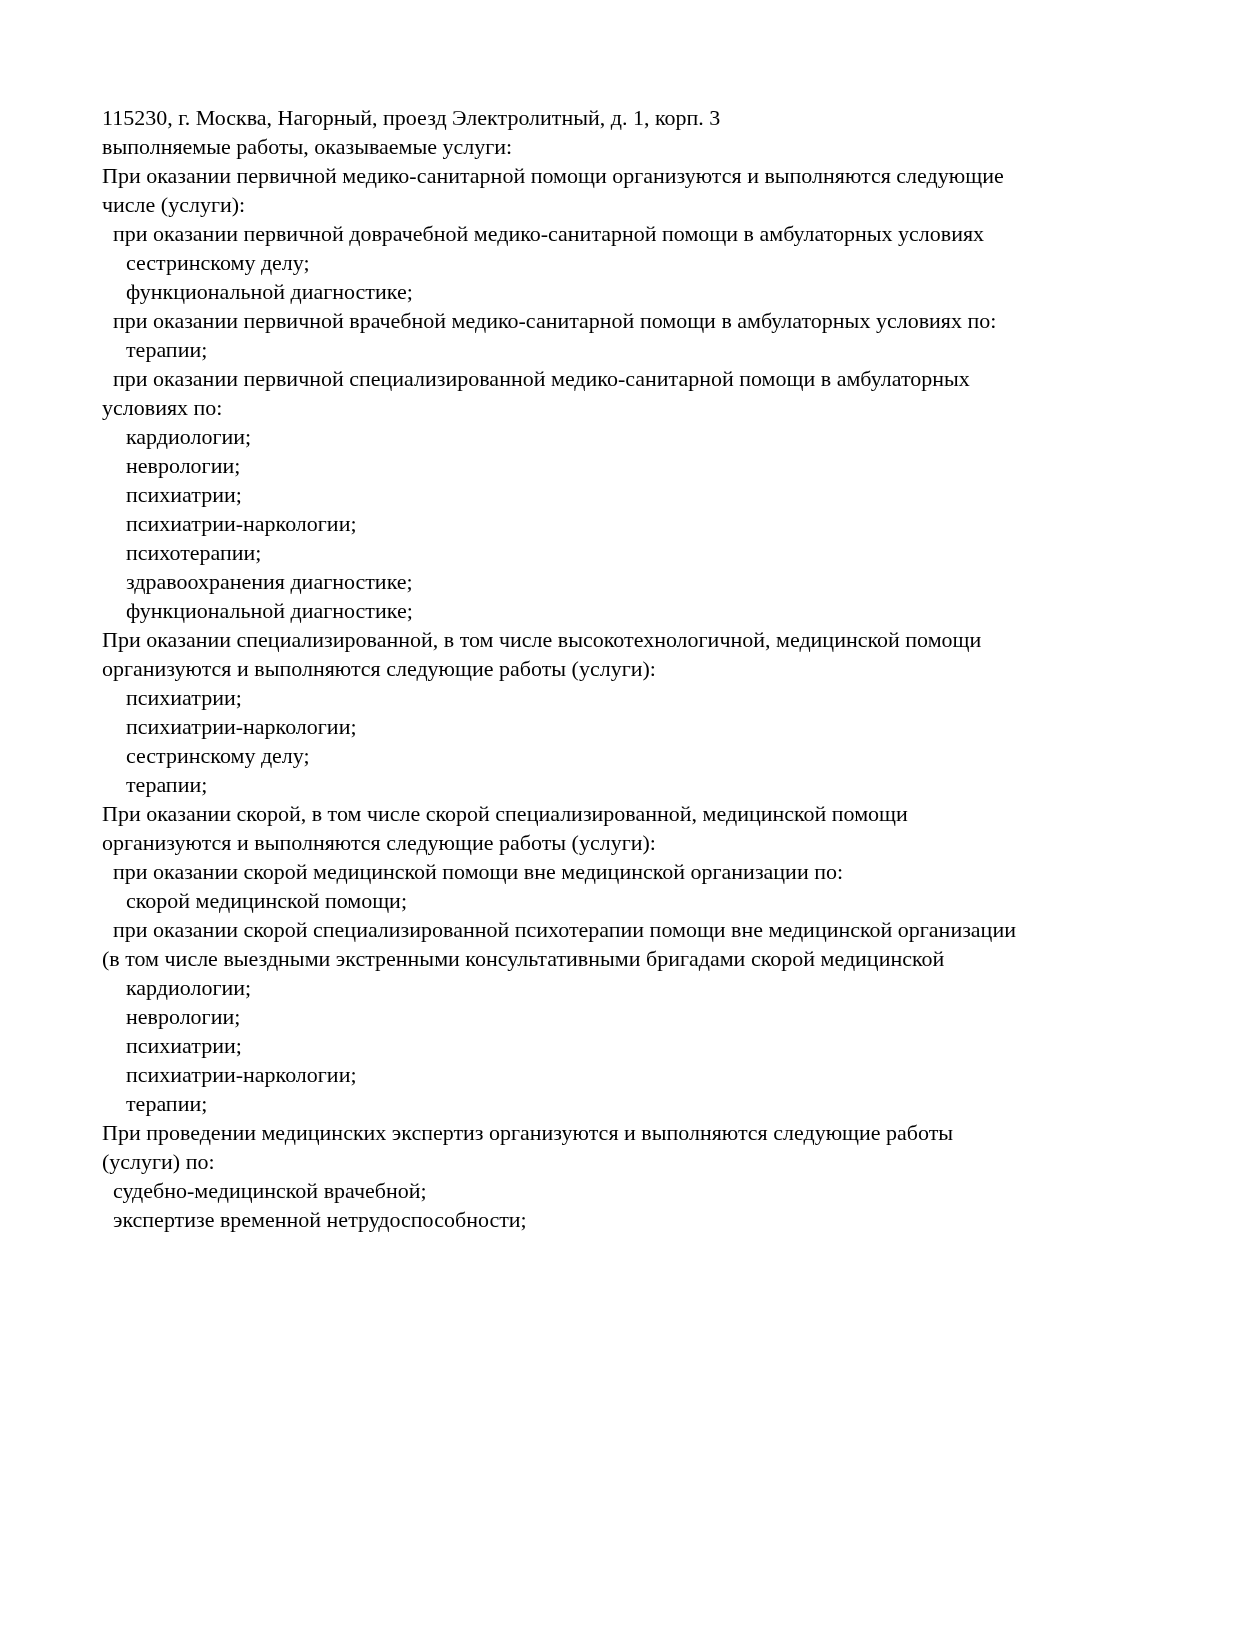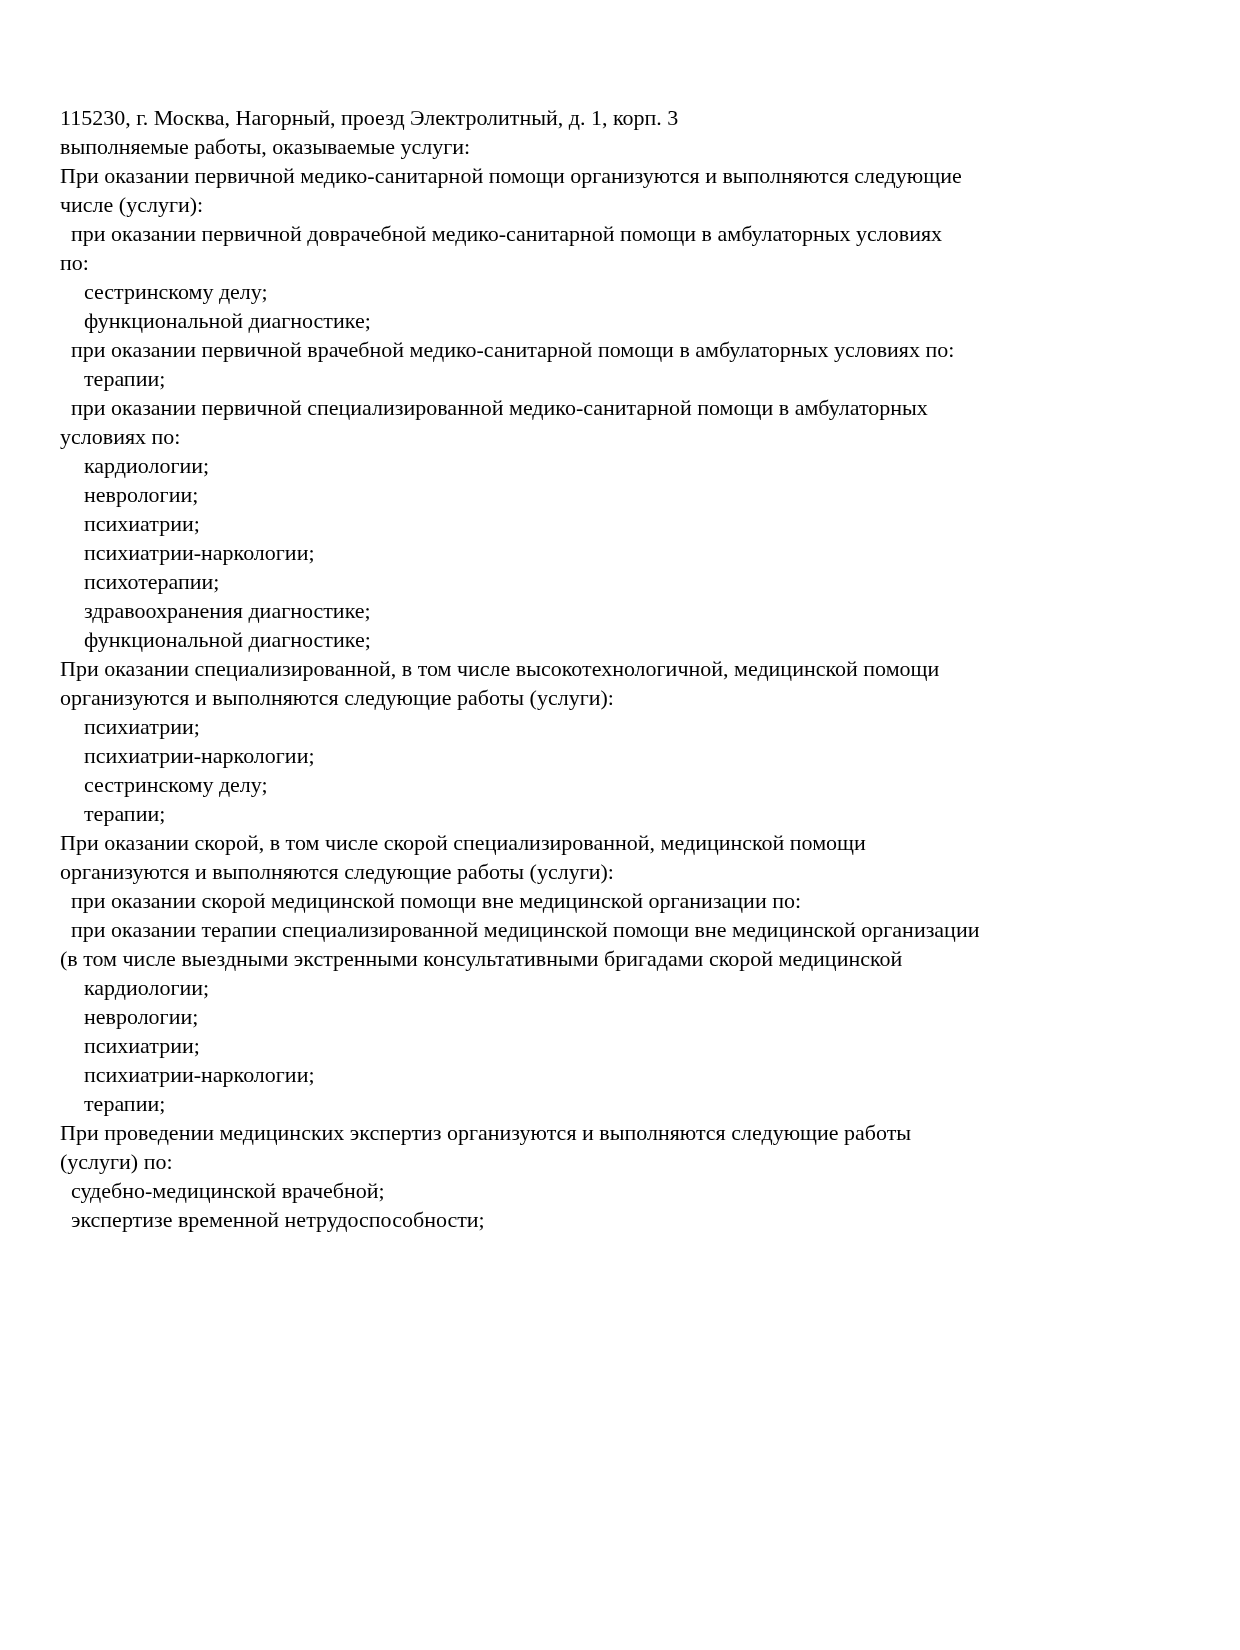--- a/index.html
+++ b/index.html
@@ -7,21 +7,21 @@
     padding: 0;
     background: #ffffff;
   }
   .page {
     position: relative;
     width: 1240px;
     height: 1650px;
     background: #ffffff;
     overflow: hidden;
     box-sizing: border-box;
-    padding: 103px 40px 0 60px;
+    padding: 103px 40px 0 102px;
   }
   .doc-body {
     font-family: "Liberation Serif", "DejaVu Serif", serif;
     font-size: 22px;
     line-height: 29px;
     color: #000000;
   }
   .doc-line {
     white-space: nowrap;
     min-height: 29px;
@@ -33,21 +33,20 @@
 </head>
 <body>
 
 <div class="page">
   <div class="doc-body">
       <div class="doc-line indent-0">115230, г. Москва, Нагорный, проезд Электролитный, д. 1, корп. 3</div>
       <div class="doc-line indent-0">выполняемые работы, оказываемые услуги:</div>
       <div class="doc-line indent-0">При оказании первичной медико-санитарной помощи организуются и выполняются следующие</div>
       <div class="doc-line indent-0">числе (услуги):</div>
       <div class="doc-line indent-1">при оказании первичной доврачебной медико-санитарной помощи в амбулаторных условиях</div>
-      <div class="doc-line indent-0">по:</div>
       <div class="doc-line indent-2">сестринскому делу;</div>
       <div class="doc-line indent-2">функциональной диагностике;</div>
       <div class="doc-line indent-1">при оказании первичной врачебной медико-санитарной помощи в амбулаторных условиях по:</div>
       <div class="doc-line indent-2">терапии;</div>
       <div class="doc-line indent-1">при оказании первичной специализированной медико-санитарной помощи в амбулаторных</div>
       <div class="doc-line indent-0">условиях по:</div>
       <div class="doc-line indent-2">кардиологии;</div>
       <div class="doc-line indent-2">неврологии;</div>
       <div class="doc-line indent-2">психиатрии;</div>
       <div class="doc-line indent-2">психиатрии-наркологии;</div>
@@ -56,21 +55,22 @@
       <div class="doc-line indent-2">функциональной диагностике;</div>
       <div class="doc-line indent-0">При оказании специализированной, в том числе высокотехнологичной, медицинской помощи</div>
       <div class="doc-line indent-0">организуются и выполняются следующие работы (услуги):</div>
       <div class="doc-line indent-2">психиатрии;</div>
       <div class="doc-line indent-2">психиатрии-наркологии;</div>
       <div class="doc-line indent-2">сестринскому делу;</div>
       <div class="doc-line indent-2">терапии;</div>
       <div class="doc-line indent-0">При оказании скорой, в том числе скорой специализированной, медицинской помощи</div>
       <div class="doc-line indent-0">организуются и выполняются следующие работы (услуги):</div>
       <div class="doc-line indent-1">при оказании скорой медицинской помощи вне медицинской организации по:</div>
-      <div class="doc-line indent-1">при оказании терапии специализированной медицинской помощи вне медицинской организации</div>
+      <div class="doc-line indent-2">скорой медицинской помощи;</div>
+      <div class="doc-line indent-1">при оказании скорой специализированной психотерапии помощи вне медицинской организации</div>
       <div class="doc-line indent-0">(в том числе выездными экстренными консультативными бригадами скорой медицинской</div>
       <div class="doc-line indent-2">кардиологии;</div>
       <div class="doc-line indent-2">неврологии;</div>
       <div class="doc-line indent-2">психиатрии;</div>
       <div class="doc-line indent-2">психиатрии-наркологии;</div>
       <div class="doc-line indent-2">терапии;</div>
       <div class="doc-line indent-0">При проведении медицинских экспертиз организуются и выполняются следующие работы</div>
       <div class="doc-line indent-0">(услуги) по:</div>
       <div class="doc-line indent-1">судебно-медицинской врачебной;</div>
       <div class="doc-line indent-1">экспертизе временной нетрудоспособности;</div>

